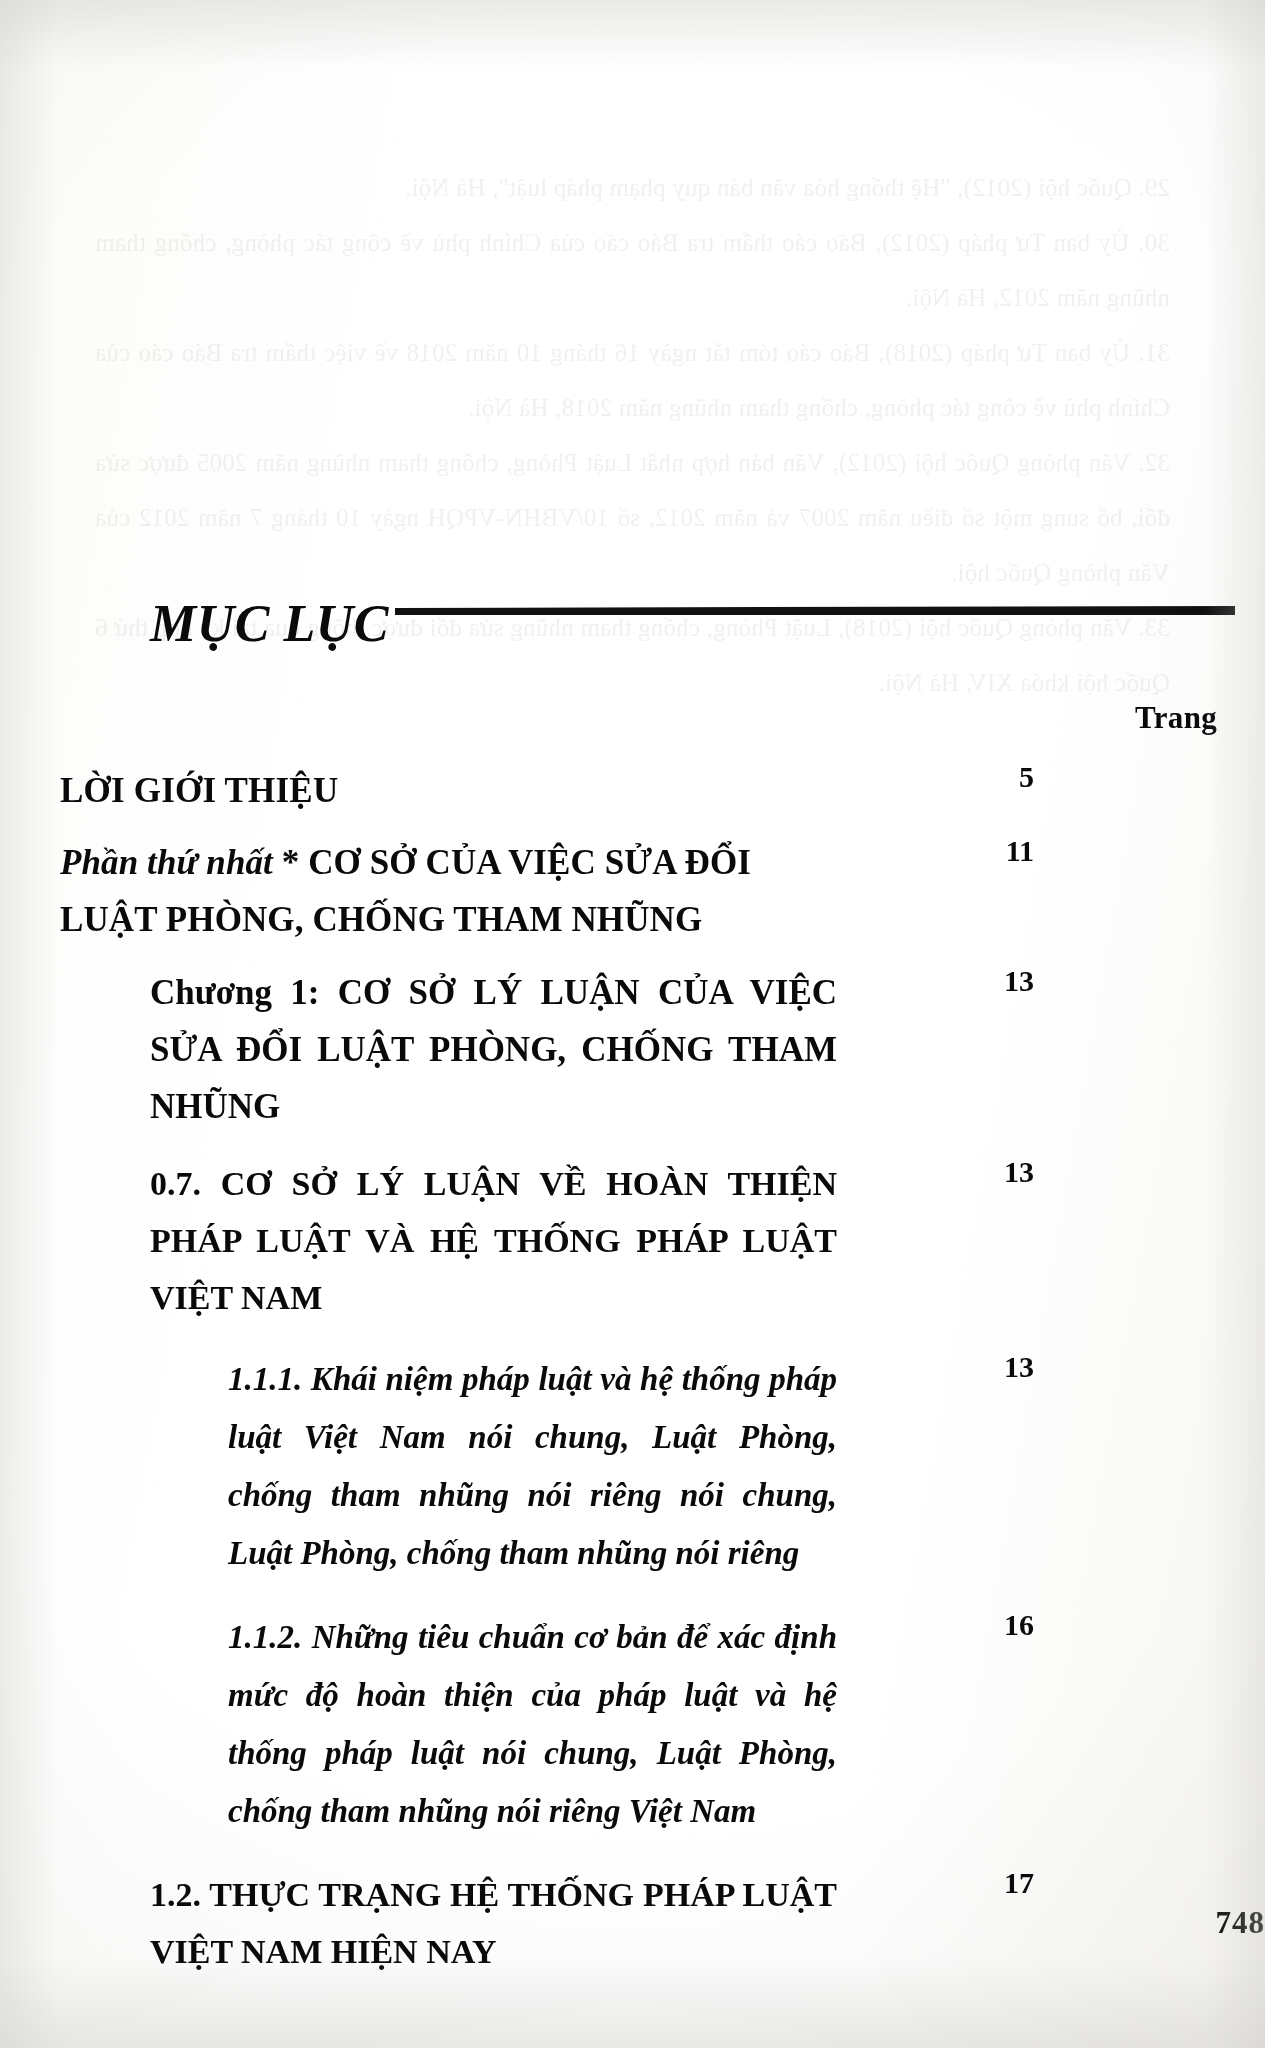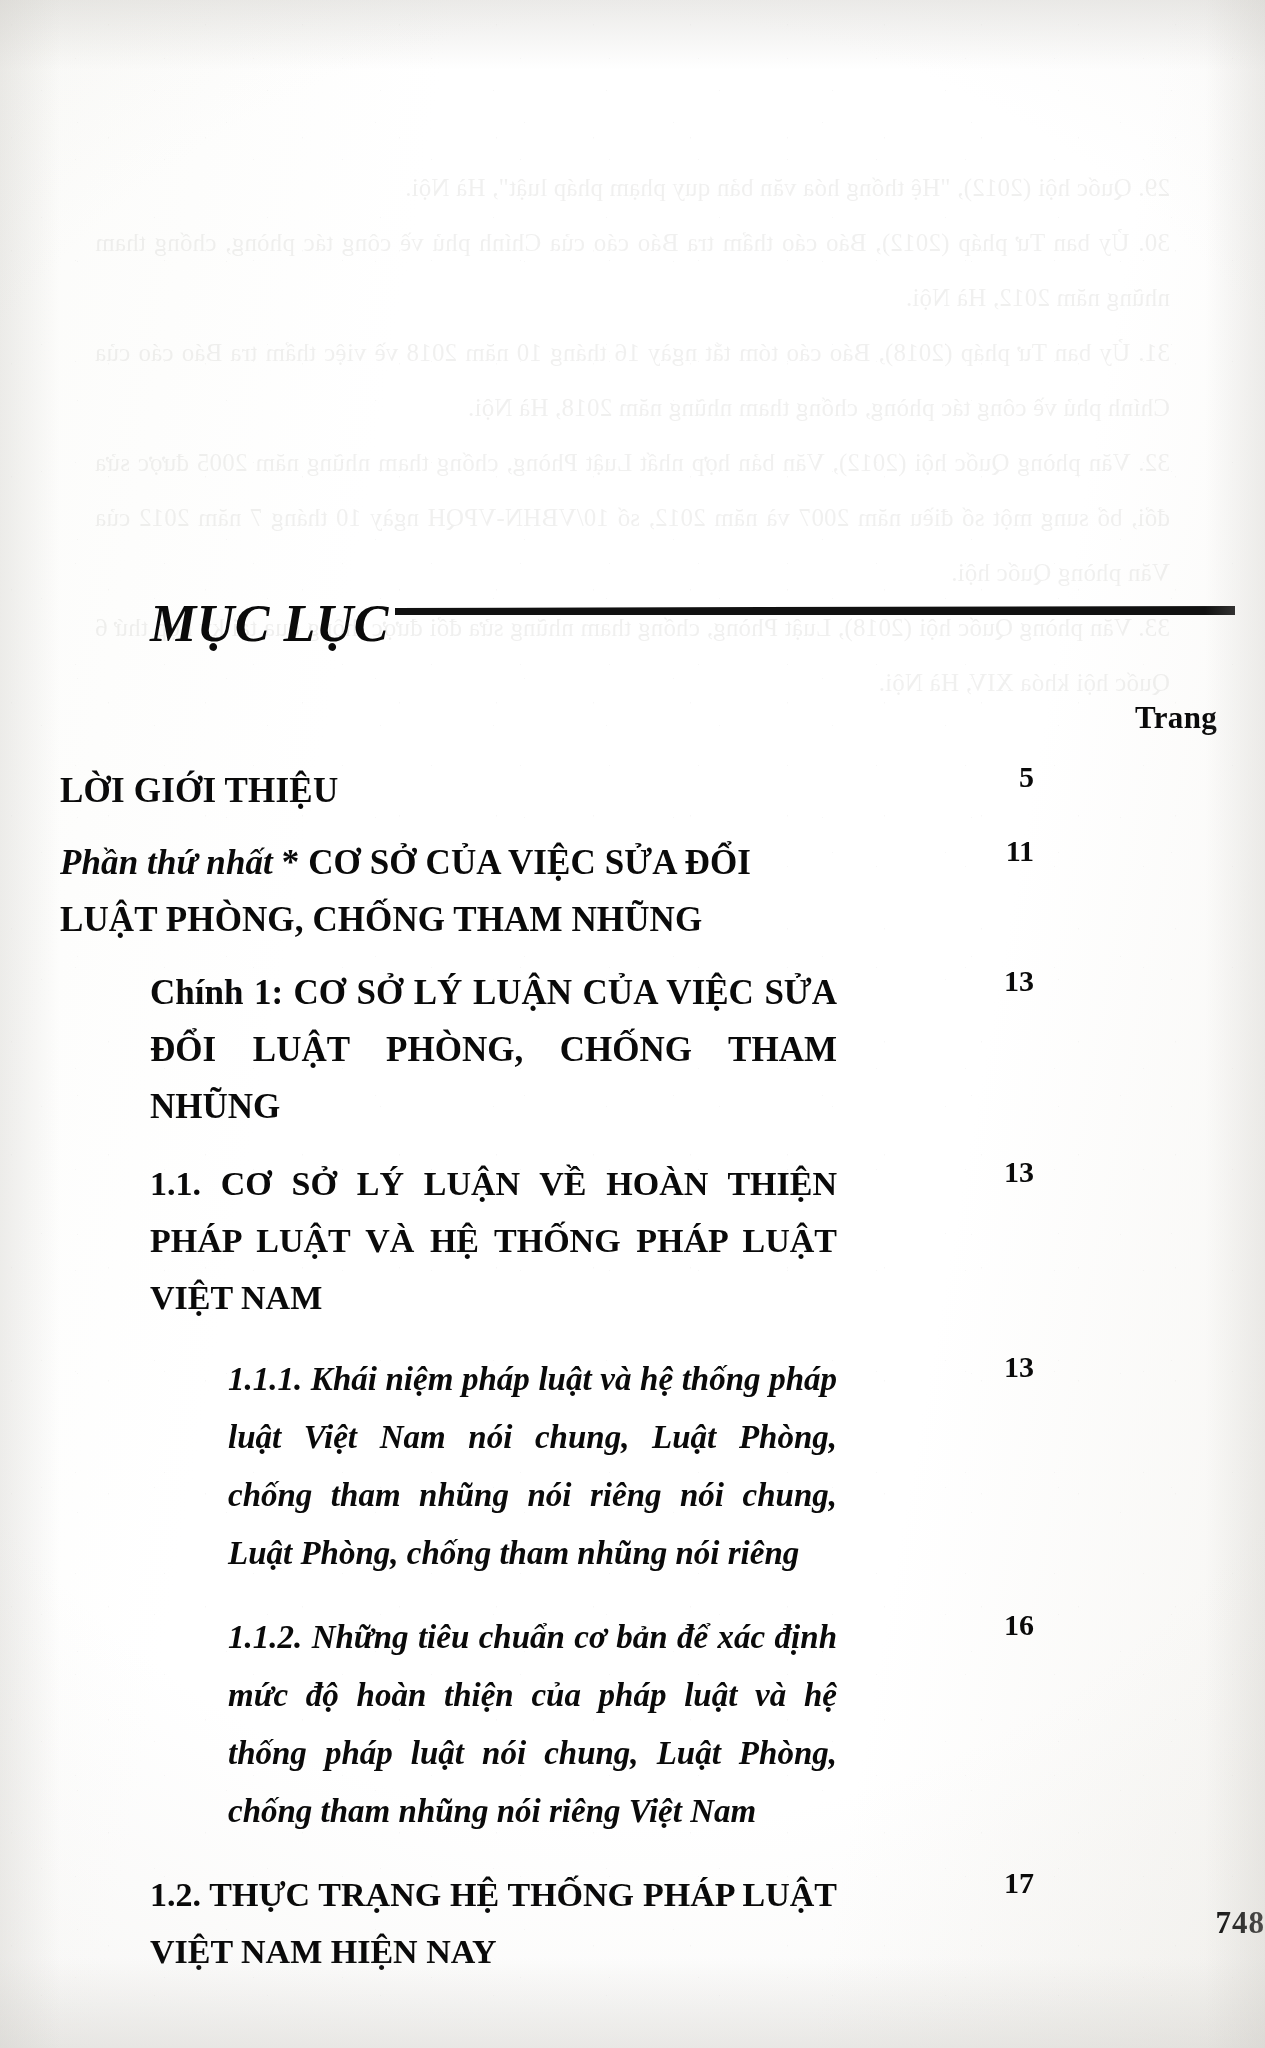--- a/index.html
+++ b/index.html
@@ -249,25 +249,25 @@
     <div class="rows" id="rows">
         <div class="row lvl-front">
           <span class="txt"><span>LỜI GIỚI THIỆU</span></span>
           <span class="pg">5</span>
         </div>
         <div class="row lvl-part">
           <span class="txt"><span class="lead">Phần thứ nhất</span><span> * CƠ SỞ CỦA VIỆC SỬA ĐỔI LUẬT PHÒNG, CHỐNG THAM NHŨNG</span></span>
           <span class="pg">11</span>
         </div>
         <div class="row lvl-chapter">
-          <span class="txt"><span class="lead">Chính 1:</span><span> CƠ SỞ LÝ LUẬN CỦA VIỆC SỬA ĐỔI LUẬT PHÒNG, CHỐNG THAM NHŨNG</span></span>
+          <span class="txt"><span class="lead">Chương 1:</span><span> CƠ SỞ LÝ LUẬN CỦA VIỆC SỬA ĐỔI LUẬT PHÒNG, CHỐNG THAM NHŨNG</span></span>
           <span class="pg">13</span>
         </div>
         <div class="row lvl-sec">
-          <span class="txt"><span class="lead">1.1.</span><span> CƠ SỞ LÝ LUẬN VỀ HOÀN THIỆN PHÁP LUẬT VÀ HỆ THỐNG PHÁP LUẬT VIỆT NAM</span></span>
+          <span class="txt"><span class="lead">0.7.</span><span> CƠ SỞ LÝ LUẬN VỀ HOÀN THIỆN PHÁP LUẬT VÀ HỆ THỐNG PHÁP LUẬT VIỆT NAM</span></span>
           <span class="pg">13</span>
         </div>
         <div class="row lvl-sub">
           <span class="txt"><span class="lead">1.1.1.</span><span> Khái niệm pháp luật và hệ thống pháp luật Việt Nam nói chung, Luật Phòng, chống tham nhũng nói riêng nói chung, Luật Phòng, chống tham nhũng nói riêng</span></span>
           <span class="pg">13</span>
         </div>
         <div class="row lvl-sub">
           <span class="txt"><span class="lead">1.1.2.</span><span> Những tiêu chuẩn cơ bản để xác định mức độ hoàn thiện của pháp luật và hệ thống pháp luật nói chung, Luật Phòng, chống tham nhũng nói riêng Việt Nam</span></span>
           <span class="pg">16</span>
         </div>

